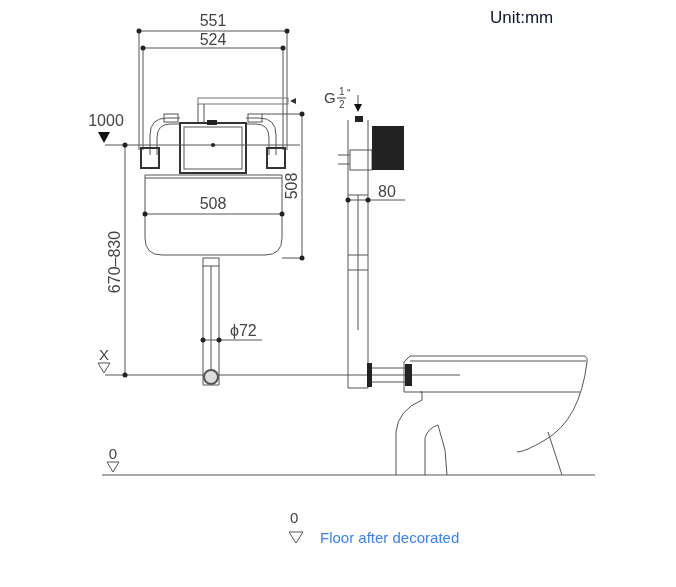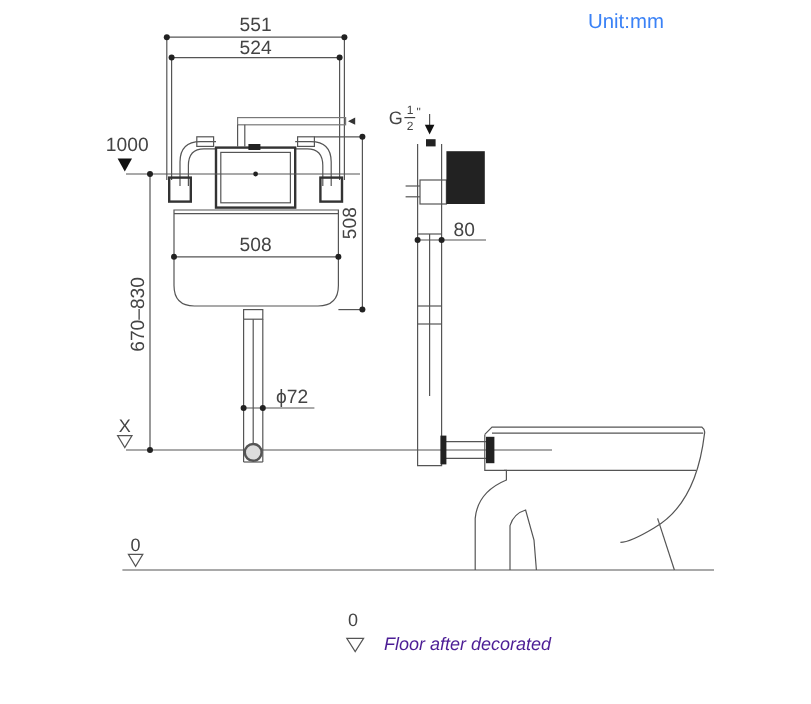--- a/index.html
+++ b/index.html
@@ -1,23 +1,23 @@
 <!DOCTYPE html>
 <html><head>
   <meta charset="utf-8">
   <style>
     html, body { margin:0; padding:0; background:#ffffff; }
     body { width:676px; height:587px; position:relative; overflow:hidden;
            font-family:"Liberation Sans", sans-serif; color:#333; }
     svg { position:absolute; left:0; top:0; }
     .t { font-family:"Liberation Sans", sans-serif; fill:#444; }
-    .unit { position:absolute; left:490px; top:8px; font-size:17px; color:#3b82f6;
+    .unit { position:absolute; left:490px; top:8px; font-size:17px; color:#0f172a;
             font-family:"Liberation Sans", sans-serif; }
-    .legend-text { position:absolute; left:320px; top:529px; font-size:15px; color:#4c1d95;
-                   font-family:"Liberation Sans", sans-serif;font-style:italic; }
+    .legend-text { position:absolute; left:320px; top:529px; font-size:15px; color:#3b82f6;
+                   font-family:"Liberation Sans", sans-serif; }
     .legend-zero { position:absolute; left:290px; top:509px; font-size:15px; color:#444;
                    font-family:"Liberation Sans", sans-serif; }
   </style>
 </head>
 <body>
 
 <div class="unit">Unit:mm</div>
 
 <svg width="676" height="587" viewBox="0 0 676 587">
   <g stroke="#555" stroke-width="1" fill="none">

